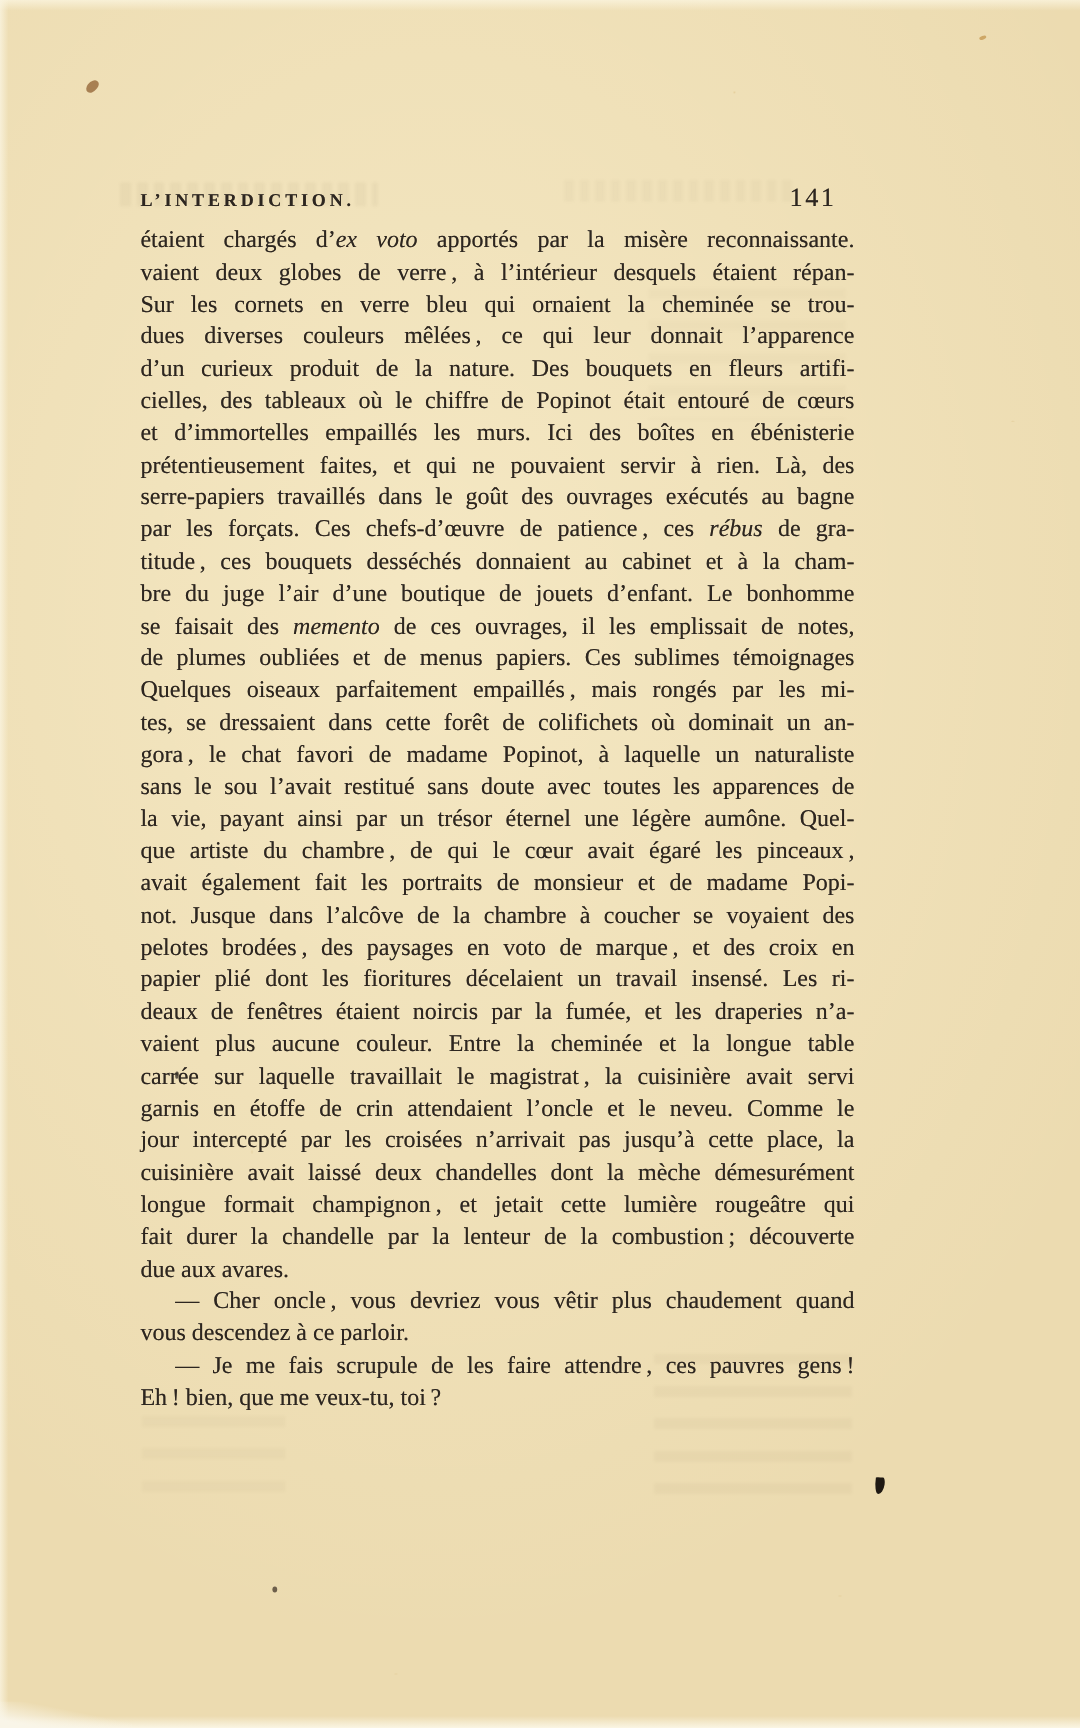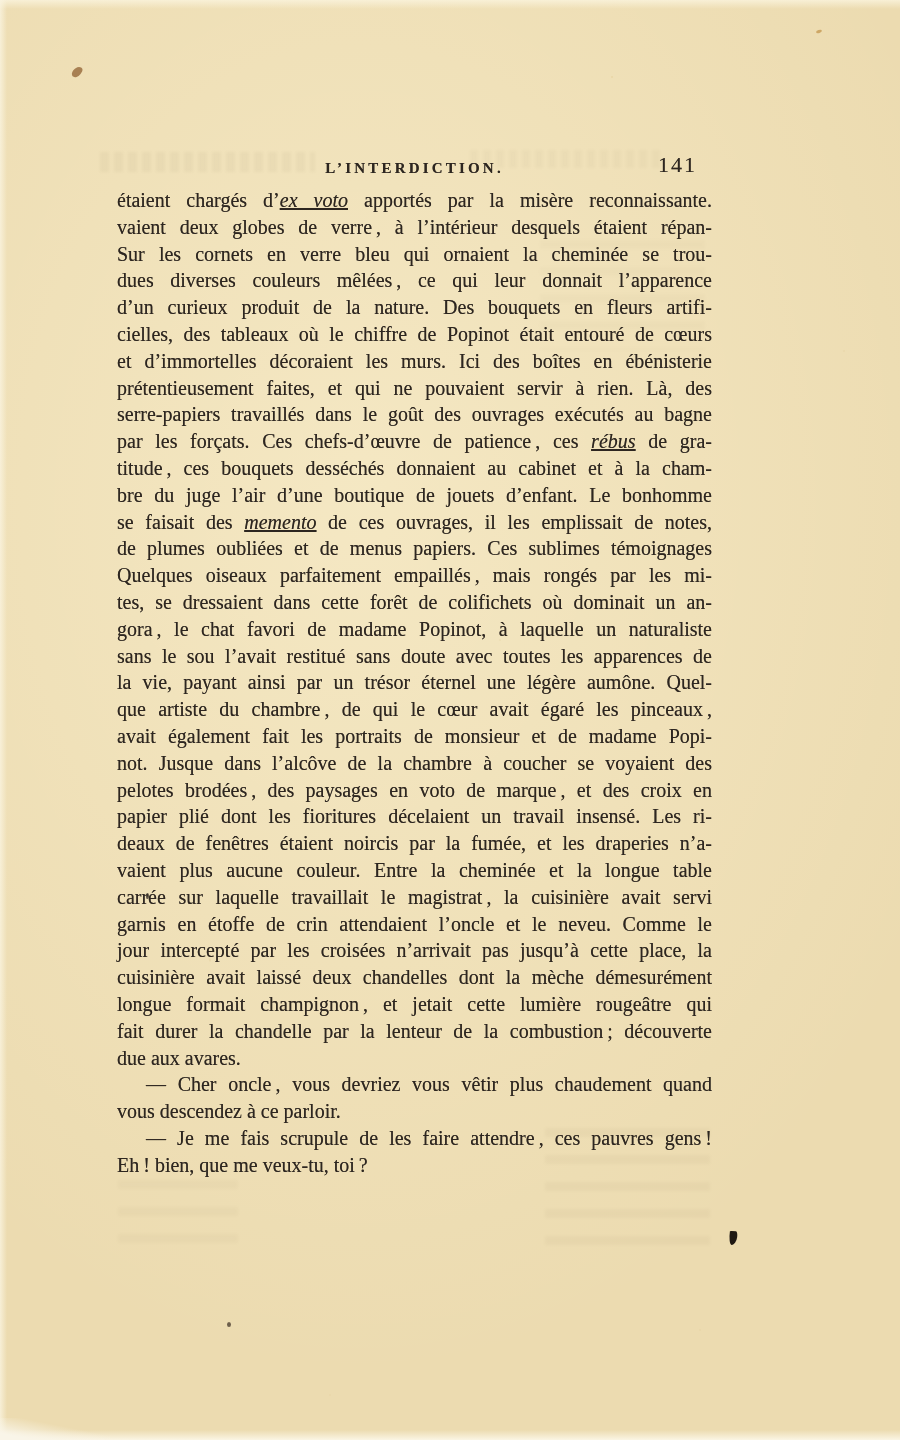--- a/index.html
+++ b/index.html
@@ -59,39 +59,39 @@
   .ink-blot{left:729px;top:1231px;width:8px;height:14px;background:#1f1913;
       border-radius:75% 25% 55% 45% / 5% 40% 60% 95%;transform:rotate(8deg);}
   .speck-small{left:227px;top:1322px;width:4px;height:5px;border-radius:50%;
       background:#57493a;opacity:.85;}
   .speck-comma{left:146px;top:893px;width:3px;height:6px;border-radius:50% 50% 60% 40%;
       background:#3c352c;opacity:.8;}
   .speck-fibre{left:816px;top:30px;width:6px;height:3px;border-radius:50%;
       background:#c59a52;opacity:.8;transform:rotate(-20deg);}
   
   .running-title{
-    position:absolute;left:117px;top:161px;width:595px;text-align:center;
+    position:absolute;left:117px;top:161px;width:595px;
     font-weight:bold;font-size:15px;line-height:1;letter-spacing:3.2px;
     color:var(--ink);text-shadow:0 0 .5px rgba(45,38,32,.55);
   }
   .page-number{
     position:absolute;top:154px;left:658px;width:46px;text-align:left;
     font-size:22px;line-height:1;letter-spacing:2px;color:var(--ink);
     text-shadow:0 0 .5px rgba(45,38,32,.55);
   }
   
   .text-block{
     position:absolute;left:117px;top:187px;width:595px;
     font-size:20px;line-height:26.8px;color:var(--ink);
     text-shadow:0 0 .45px rgba(45,38,32,.6);
   }
   .line{text-align:justify;text-align-last:justify;height:26.8px;}
   .line.end{text-align-last:left;}
   .line.indent{text-indent:29px;}
-  .it{font-style:italic;text-decoration:underline;}
+  .it{font-style:italic;}
 </style>
 </head>
 <body>
 
 <div class="page">
   <div class="mottle"></div>
 
   <div class="ghost g1"></div>
   <div class="ghost g2"></div>
   <div class="ghost g3"></div>
@@ -101,21 +101,21 @@
   <div class="running-title">L’INTERDICTION.</div>
   <div class="page-number">141</div>
 
   <div class="text-block">
       <div class="line"><span>étaient chargés d’</span><span class="it">ex voto</span><span> apportés par la misère reconnaissante.</span></div>
       <div class="line"><span>vaient deux globes de verre , à l’intérieur desquels étaient répan-</span></div>
       <div class="line"><span>Sur les cornets en verre bleu qui ornaient la cheminée se trou-</span></div>
       <div class="line"><span>dues diverses couleurs mêlées , ce qui leur donnait l’apparence</span></div>
       <div class="line"><span>d’un curieux produit de la nature. Des bouquets en fleurs artifi-</span></div>
       <div class="line"><span>cielles, des tableaux où le chiffre de Popinot était entouré de cœurs</span></div>
-      <div class="line"><span>et d’immortelles décoraient les murs. Ici des boîtes en ébénisterie</span></div>
+      <div class="line"><span>et d’immortelles empaillés les murs. Ici des boîtes en ébénisterie</span></div>
       <div class="line"><span>prétentieusement faites, et qui ne pouvaient servir à rien. Là, des</span></div>
       <div class="line"><span>serre-papiers travaillés dans le goût des ouvrages exécutés au bagne</span></div>
       <div class="line"><span>par les forçats. Ces chefs-d’œuvre de patience , ces </span><span class="it">rébus</span><span> de gra-</span></div>
       <div class="line"><span>titude , ces bouquets desséchés donnaient au cabinet et à la cham-</span></div>
       <div class="line"><span>bre du juge l’air d’une boutique de jouets d’enfant. Le bonhomme</span></div>
       <div class="line"><span>se faisait des </span><span class="it">memento</span><span> de ces ouvrages, il les emplissait de notes,</span></div>
       <div class="line"><span>de plumes oubliées et de menus papiers. Ces sublimes témoignages</span></div>
       <div class="line"><span>Quelques oiseaux parfaitement empaillés , mais rongés par les mi-</span></div>
       <div class="line"><span>tes, se dressaient dans cette forêt de colifichets où dominait un an-</span></div>
       <div class="line"><span>gora , le chat favori de madame Popinot, à laquelle un naturaliste</span></div>

